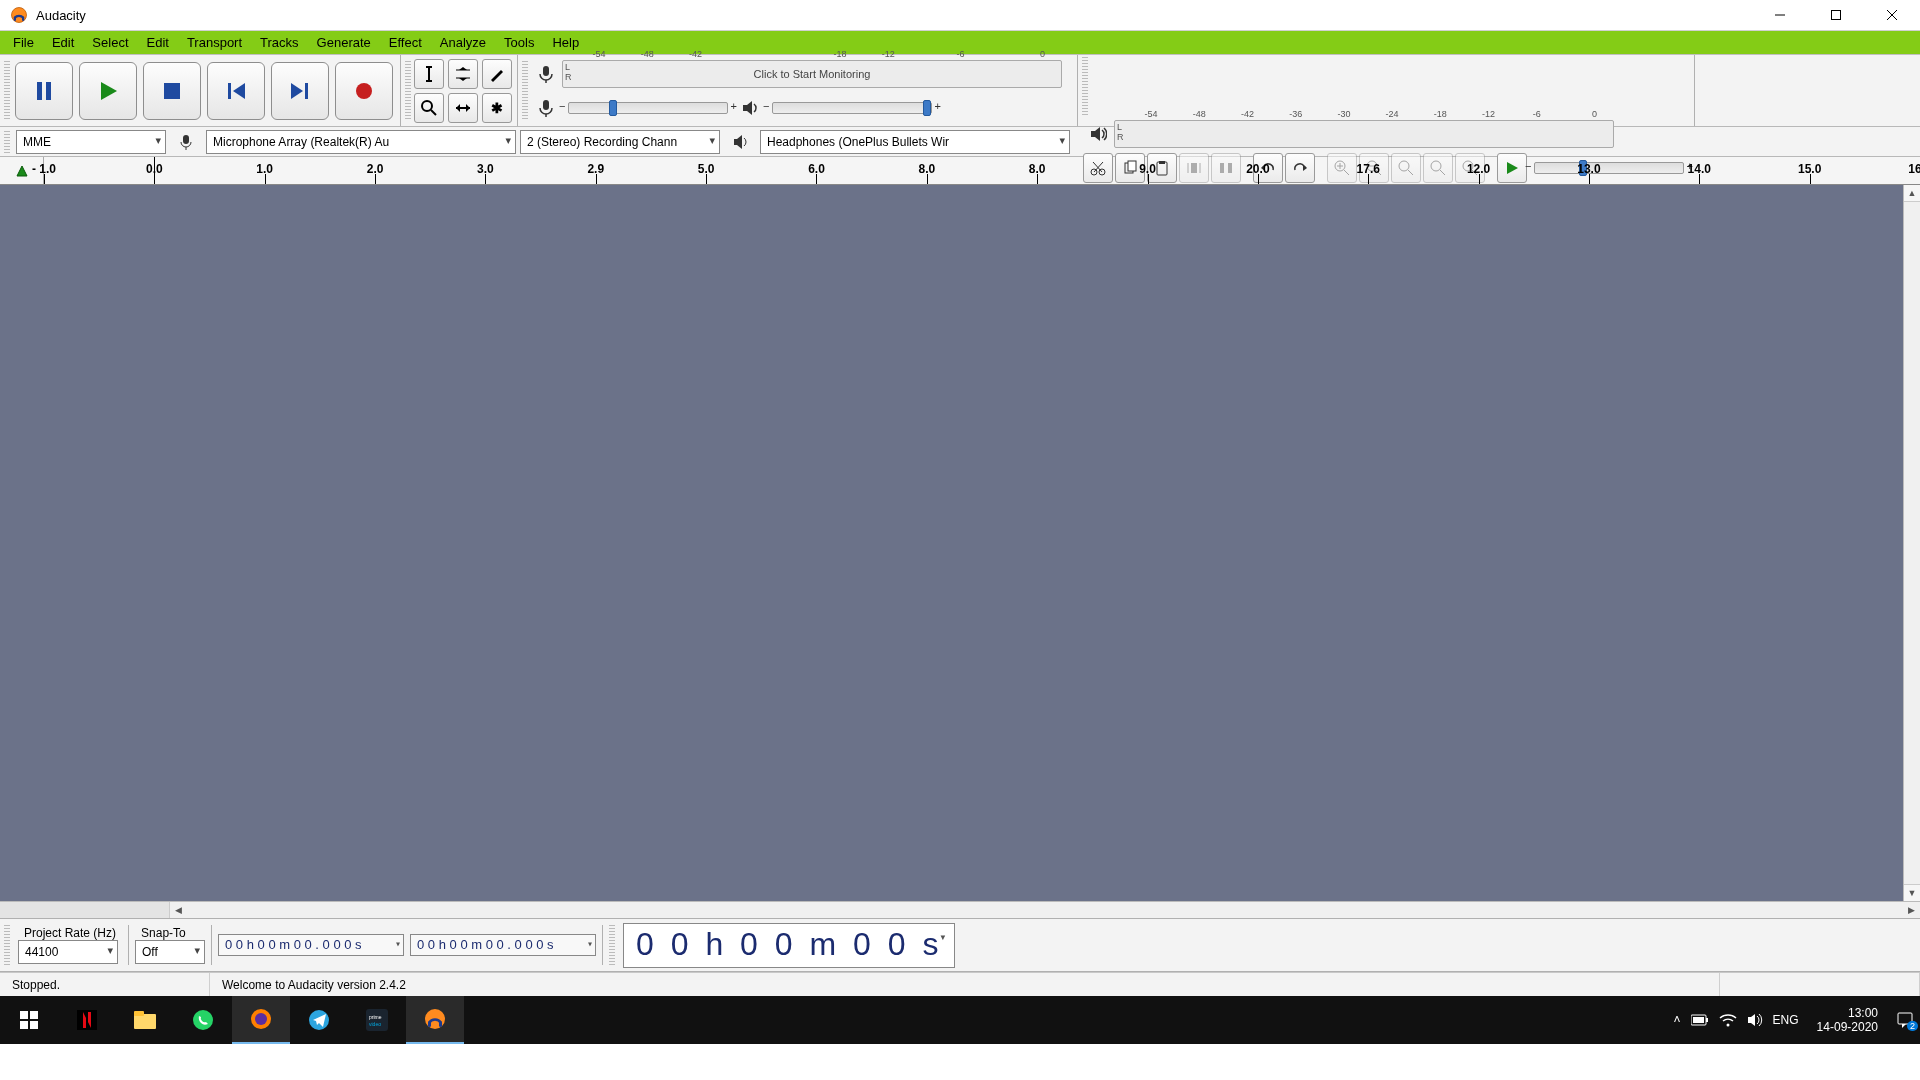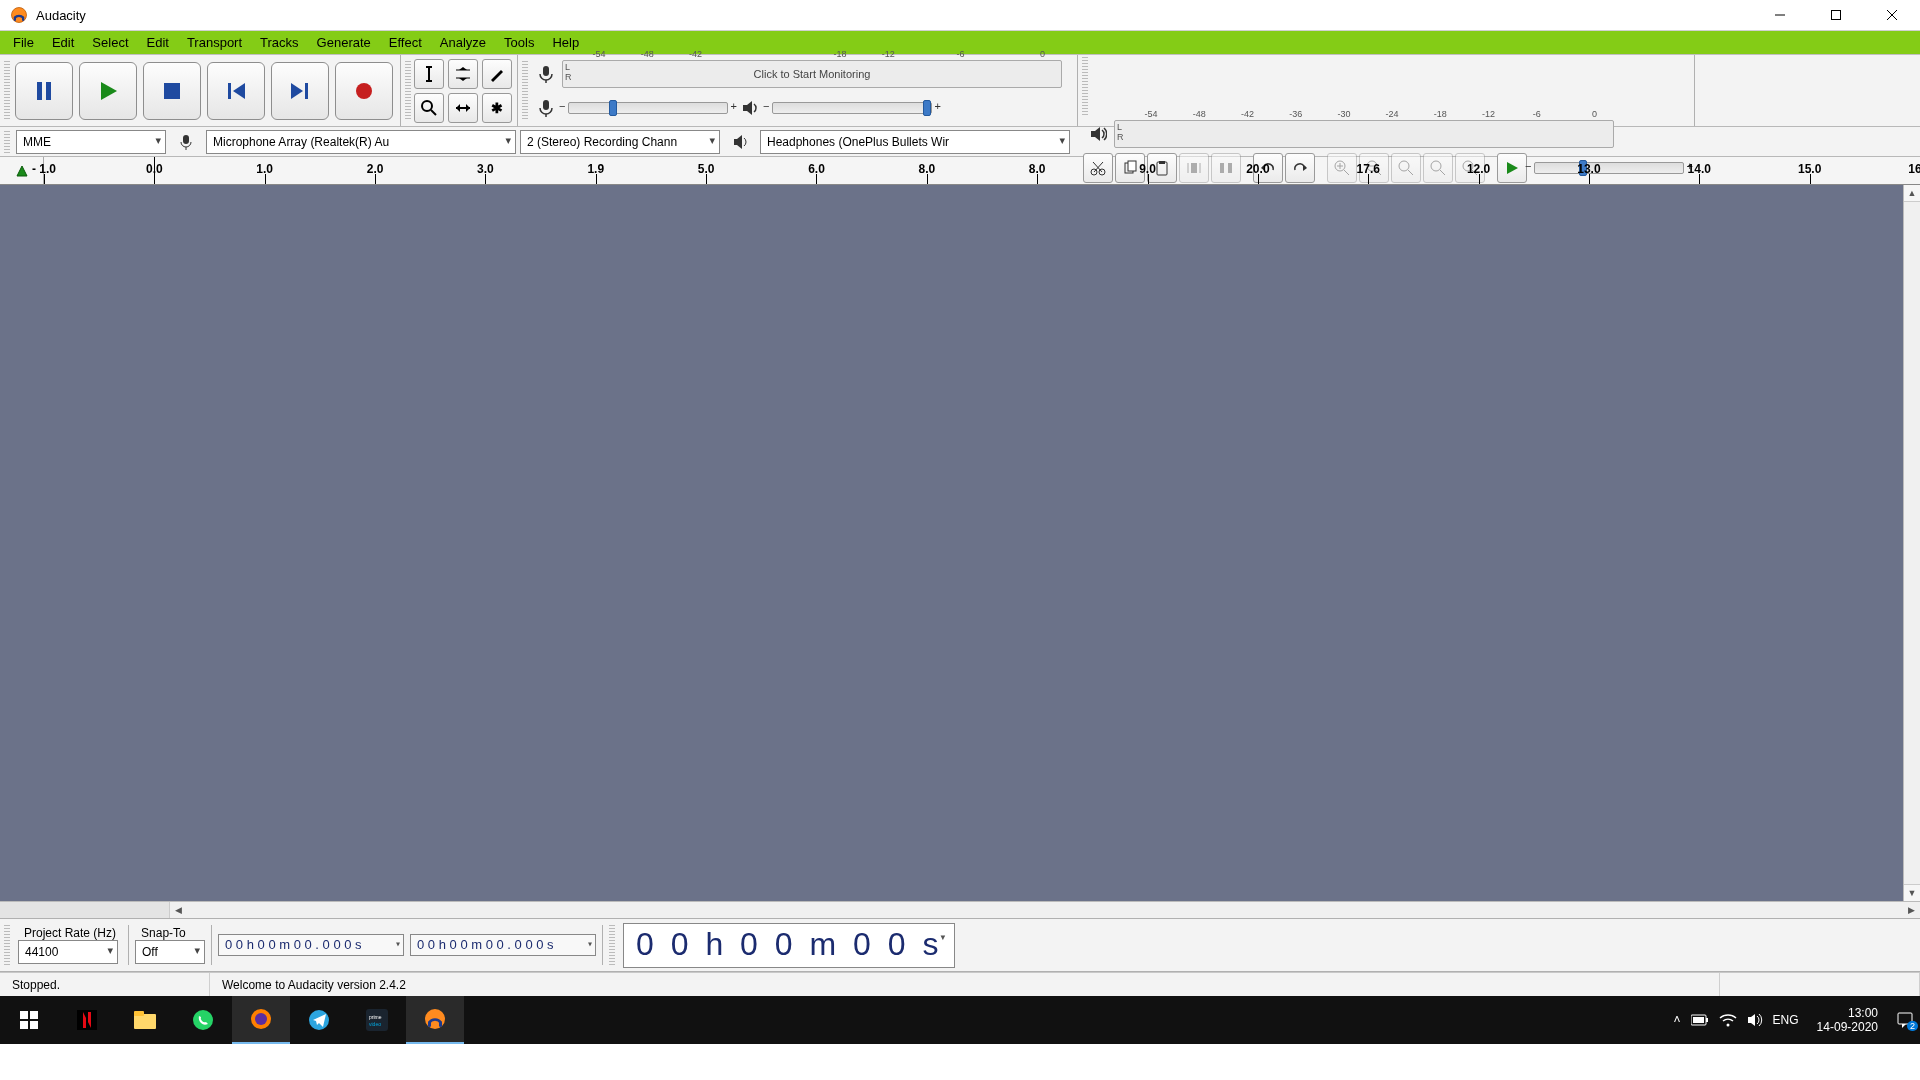--- a/index.html
+++ b/index.html
@@ -442,21 +442,21 @@
       <div class="rlabel" style="left: 0%;">- 1.0</div>
       <div class="rtick" style="left: 0%;"></div>
       <div class="rlabel" style="left: 5.88235%;">0.0</div>
       <div class="rtick" style="left: 5.88235%;"></div>
       <div class="rlabel" style="left: 11.7647%;">1.0</div>
       <div class="rtick" style="left: 11.7647%;"></div>
       <div class="rlabel" style="left: 17.6471%;">2.0</div>
       <div class="rtick" style="left: 17.6471%;"></div>
       <div class="rlabel" style="left: 23.5294%;">3.0</div>
       <div class="rtick" style="left: 23.5294%;"></div>
-      <div class="rlabel" style="left: 29.4118%;">1.9</div>
+      <div class="rlabel" style="left: 29.4118%;">2.9</div>
       <div class="rtick" style="left: 29.4118%;"></div>
       <div class="rlabel" style="left: 35.2941%;">5.0</div>
       <div class="rtick" style="left: 35.2941%;"></div>
       <div class="rlabel" style="left: 41.1765%;">6.0</div>
       <div class="rtick" style="left: 41.1765%;"></div>
       <div class="rlabel" style="left: 47.0588%;">8.0</div>
       <div class="rtick" style="left: 47.0588%;"></div>
       <div class="rlabel" style="left: 52.9412%;">8.0</div>
       <div class="rtick" style="left: 52.9412%;"></div>
       <div class="rlabel" style="left: 58.8235%;">9.0</div>

